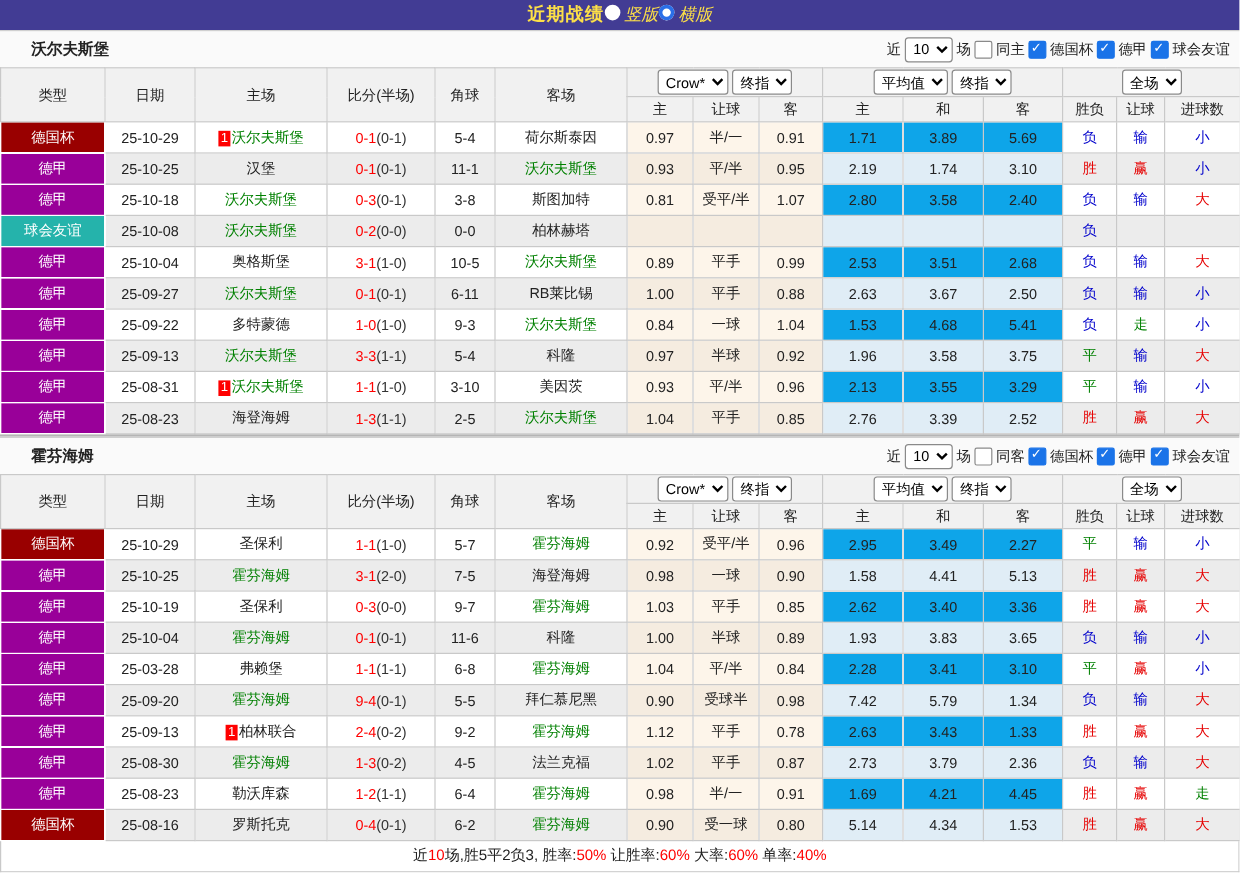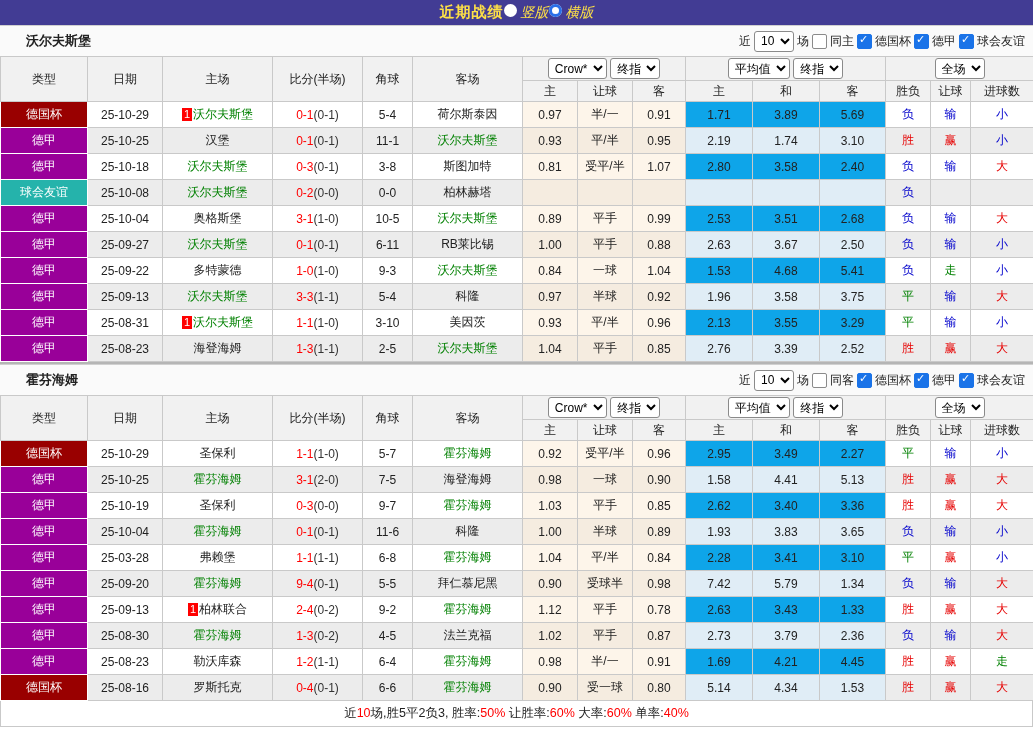--- a/index.html
+++ b/index.html
@@ -516,21 +516,21 @@
           <td class="bg-euro"><span>4.45</span></td>
           <td class="bg-plain"><span style="color: rgb(230, 0, 0);">胜</span></td>
           <td class="bg-plain"><span style="color: rgb(230, 0, 0);">赢</span></td>
           <td class="bg-plain"><span style="color: rgb(0, 128, 0);">走</span></td>
         </tr>
         <tr>
           <td class="c-type" style="background: rgb(153, 0, 0);"><span>德国杯</span></td>
           <td class="bg-plain"><span>25-08-16</span></td>
           <td class="bg-plain"><span>罗斯托克</span></td>
           <td class="bg-plain"><span class="s-main">0-4</span><span class="s-half">(0-1)</span></td>
-          <td class="bg-plain"><span>6-6</span></td>
+          <td class="bg-plain"><span>6-2</span></td>
           <td class="bg-plain"><span class="t-green">霍芬海姆</span></td>
           <td class="bg-asia"><span>0.90</span></td>
           <td class="bg-asia"><span>受一球</span></td>
           <td class="bg-asia"><span>0.80</span></td>
           <td class="bg-euro"><span>5.14</span></td>
           <td class="bg-euro"><span>4.34</span></td>
           <td class="bg-euro"><span>1.53</span></td>
           <td class="bg-plain"><span style="color: rgb(230, 0, 0);">胜</span></td>
           <td class="bg-plain"><span style="color: rgb(230, 0, 0);">赢</span></td>
           <td class="bg-plain"><span style="color: rgb(230, 0, 0);">大</span></td>

